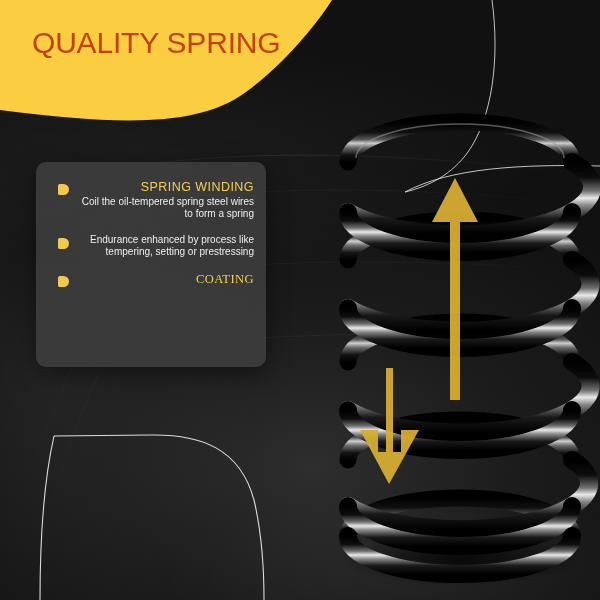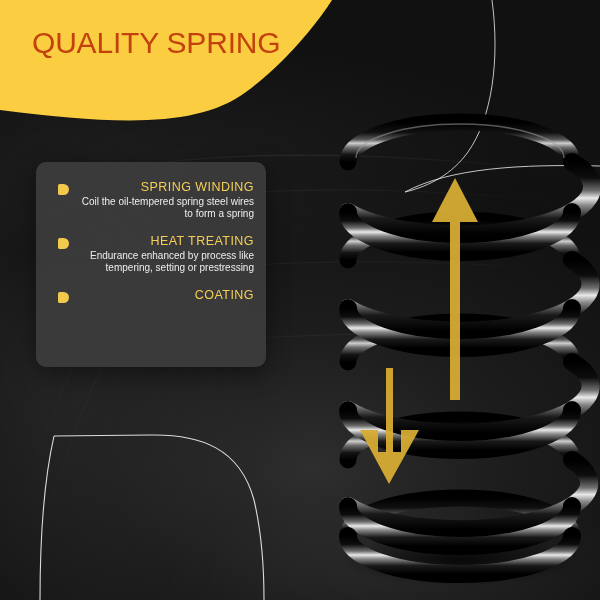--- a/index.html
+++ b/index.html
@@ -74,21 +74,21 @@
     border-radius: 10px;
     box-shadow: 0 6px 24px rgba(0,0,0,0.45);
   }
   .steps {
     position: absolute;
     left: 22px;
     top: 18px;
     right: 12px;
   }
   .step { margin-bottom: 15px; position: relative; padding-left: 22px; text-align: right; }
-  .step:last-child { margin-bottom: 16px; }
+  .step:last-child { margin-bottom: 16px; font-family: Liberation Serif, serif; }
   .bullet-icon {
     position: absolute;
     left: 0;
     top: 4px;
     width: 11px;
     height: 11px;
     display: block;
   }
   .bullet-icon .shape {
     width: 11px;
@@ -194,21 +194,20 @@
             <span class="shape"></span>
           </span>
         <span class="step-title">SPRING WINDING</span>
         <span class="step-desc">Coil the oil-tempered spring steel wires to form a spring</span>
       </div>
 
       <div class="step">
         <span class="bullet-icon">
             <span class="shape"></span>
           </span>
-        <span class="step-title">HEAT TREATING</span>
         <span class="step-desc">Endurance enhanced by process like tempering, setting or prestressing</span>
       </div>
 
       <div class="step">
         <span class="bullet-icon">
             <span class="shape"></span>
           </span>
         <span class="step-title">COATING</span>
       </div>
 

